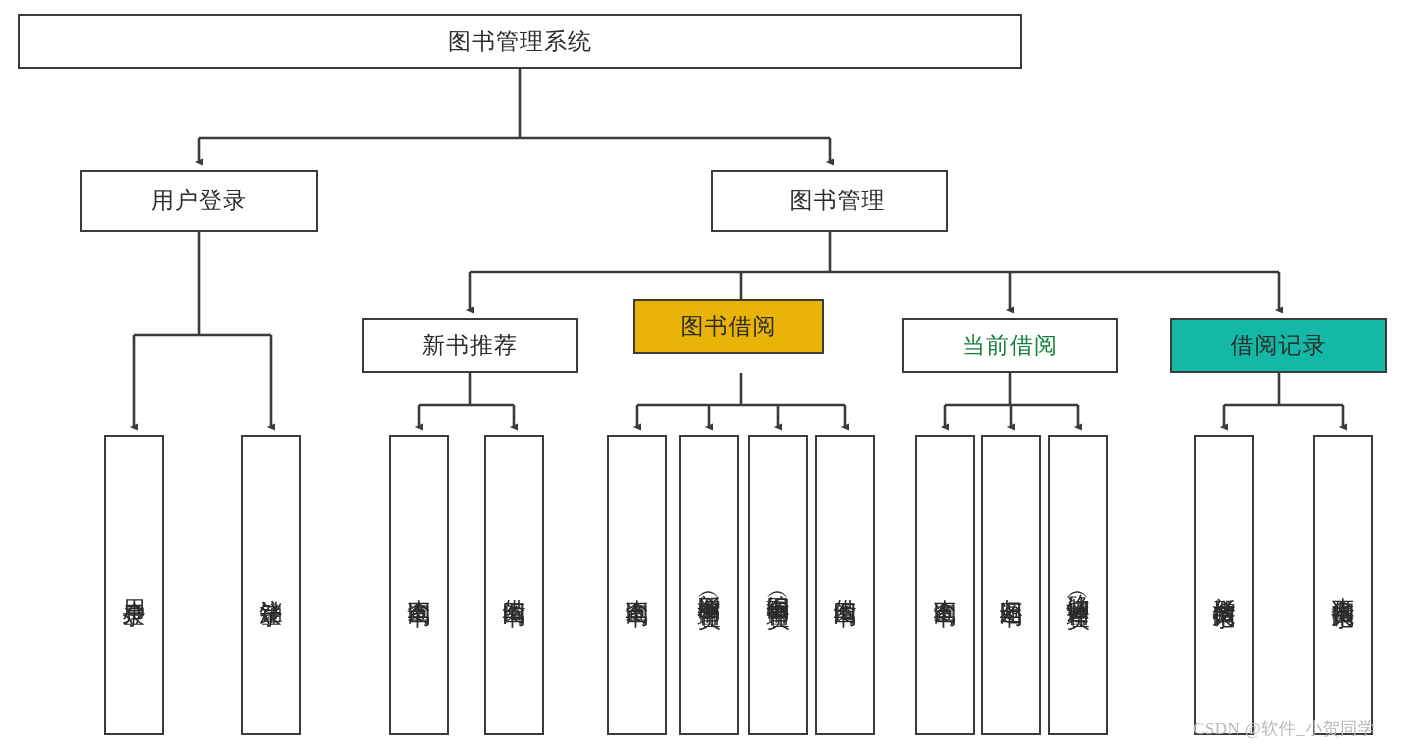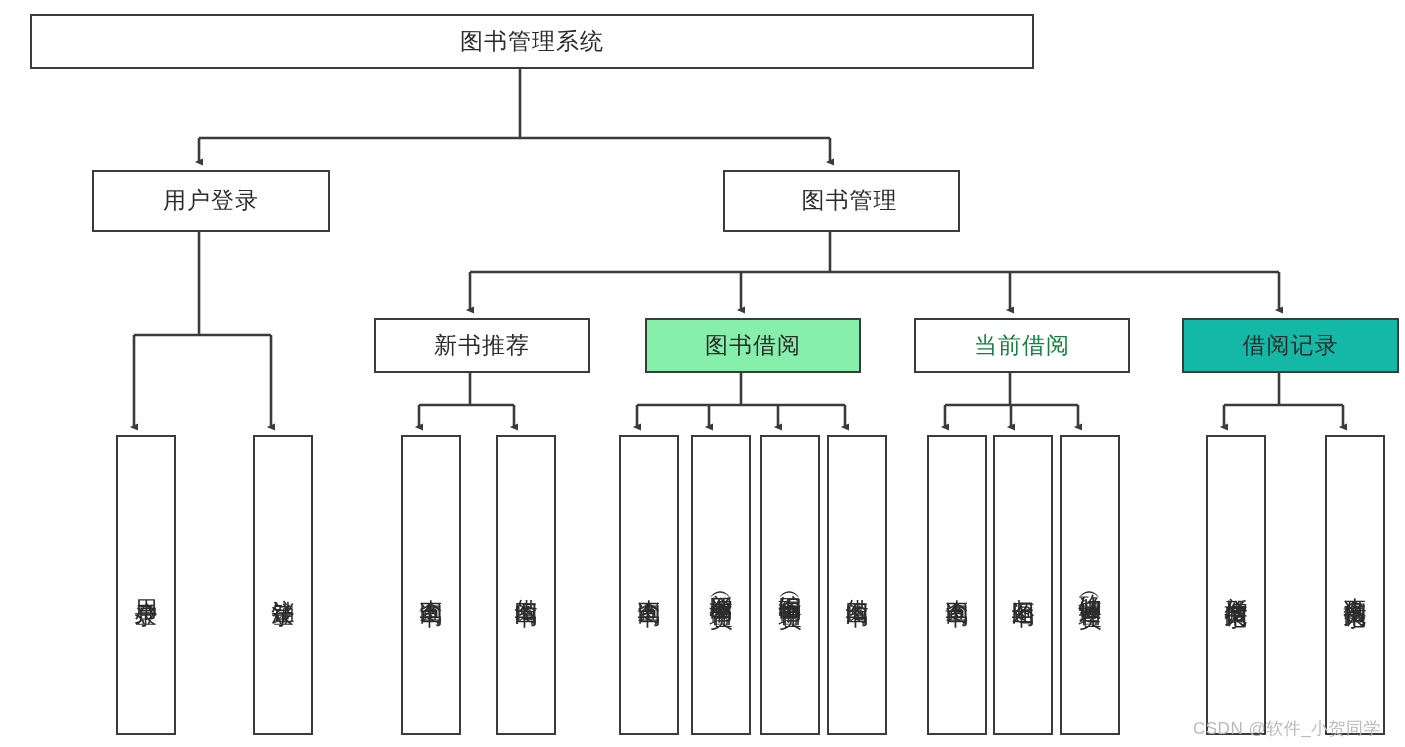--- a/index.html
+++ b/index.html
@@ -28,21 +28,20 @@
   }
   .node {
     position: absolute;
     box-sizing: border-box;
     background: #ffffff;
     border: 2px solid #3b3b3b;
     display: flex;
     align-items: center;
     justify-content: center;
     color: #2b2b2b;
-    margin-left: 12px;
   }
   .node.horiz {
     font-size: 23px;
     letter-spacing: 1px;
     line-height: 1.2;
   }
   .node.vert {
     writing-mode: vertical-rl;
     text-orientation: upright;
     font-size: 23px;
@@ -57,21 +56,21 @@
     writing-mode: vertical-rl;
     text-orientation: upright;
     white-space: nowrap;
   }
   .watermark {
     position: absolute;
     font-size: 17px;
     color: #b9b9b9;
     letter-spacing: 0.5px;
     white-space: nowrap;
-    font-family: Liberation Sans, sans-serif;
+    font-family: Liberation Serif, serif;
   }
 </style>
 </head>
 <body>
 
 <div id="canvas" style="background: rgb(255, 255, 255);">
 
   <svg id="edges" viewBox="0 0 1405 747" width="1405" height="747">
     <defs>
       <marker id="arrow" markerWidth="9" markerHeight="9" refX="4.2" refY="4.4" orient="auto" markerUnits="userSpaceOnUse">
@@ -129,21 +128,21 @@
   <div class="node horiz" style="left: 80px; top: 170px; width: 238px; height: 62px; border-color: rgb(59, 59, 59); background: rgb(255, 255, 255); color: rgb(43, 43, 43);">
     <span>用户登录</span>
   </div>
   <div class="node horiz" style="left: 711px; top: 170px; width: 237px; height: 62px; border-color: rgb(59, 59, 59); background: rgb(255, 255, 255); color: rgb(43, 43, 43); padding-left: 16px;">
     <span>图书管理</span>
   </div>
 
   <div class="node horiz" style="left: 362px; top: 318px; width: 216px; height: 55px; border-color: rgb(59, 59, 59); background: rgb(255, 255, 255); color: rgb(43, 43, 43);">
     <span>新书推荐</span>
   </div>
-  <div class="node horiz" style="left: 633px; top: 318px; width: 216px; height: 55px; border-color: rgb(59, 59, 59); background: #86efac; color: rgb(43, 43, 43);">
+  <div class="node horiz" style="left: 633px; top: 299px; width: 191px; height: 55px; border-color: rgb(59, 59, 59); background: #eab308; color: rgb(43, 43, 43);">
     <span>图书借阅</span>
   </div>
   <div class="node horiz" style="left: 902px; top: 318px; width: 216px; height: 55px; border-color: rgb(59, 59, 59); background: rgb(255, 255, 255); color: #15803d;">
     <span>当前借阅</span>
   </div>
   <div class="node horiz" style="left: 1170px; top: 318px; width: 217px; height: 55px; border-color: rgb(59, 59, 59); background: #14b8a6; color: rgb(43, 43, 43);">
     <span>借阅记录</span>
   </div>
 
   <div class="node vert" style="left: 104px; top: 435px; width: 60px; height: 300px; border-color: rgb(59, 59, 59); background: rgb(255, 255, 255); color: rgb(43, 43, 43);">

